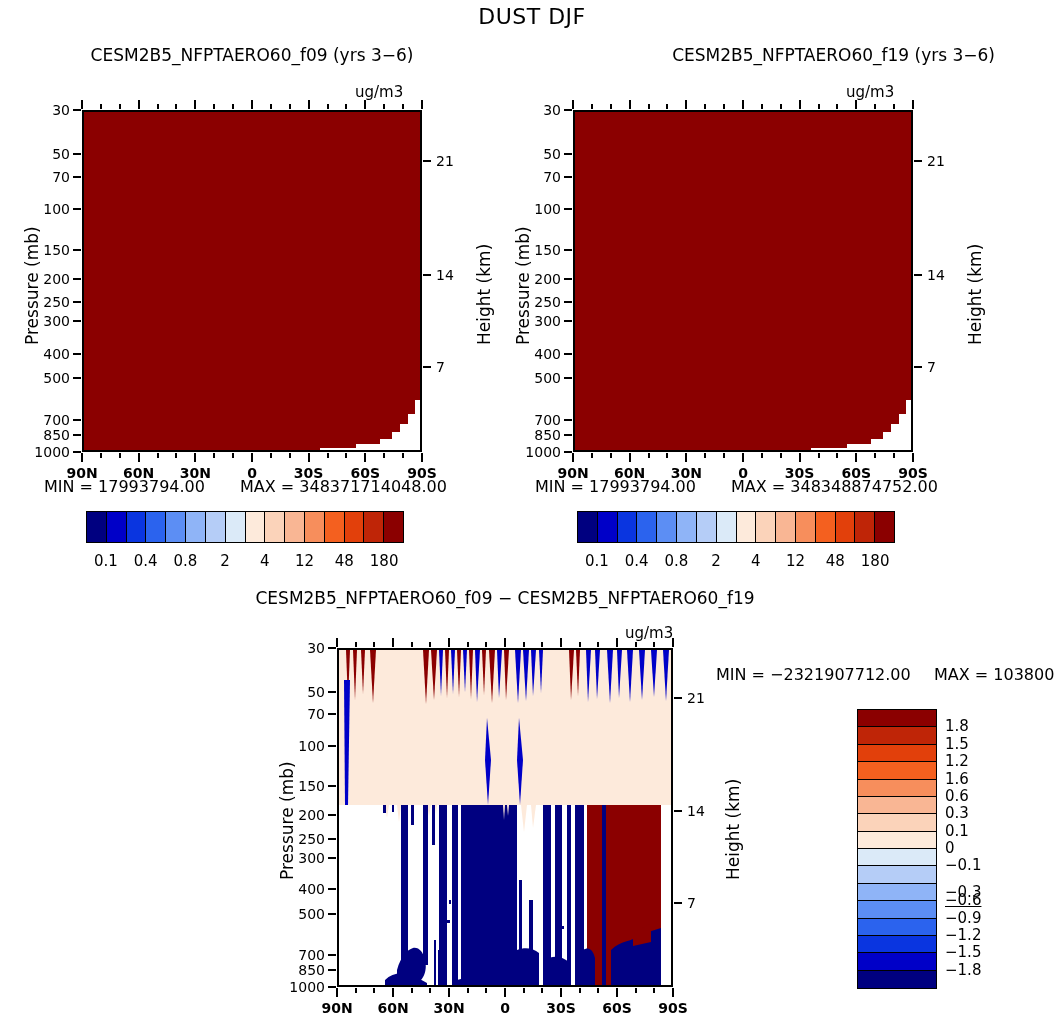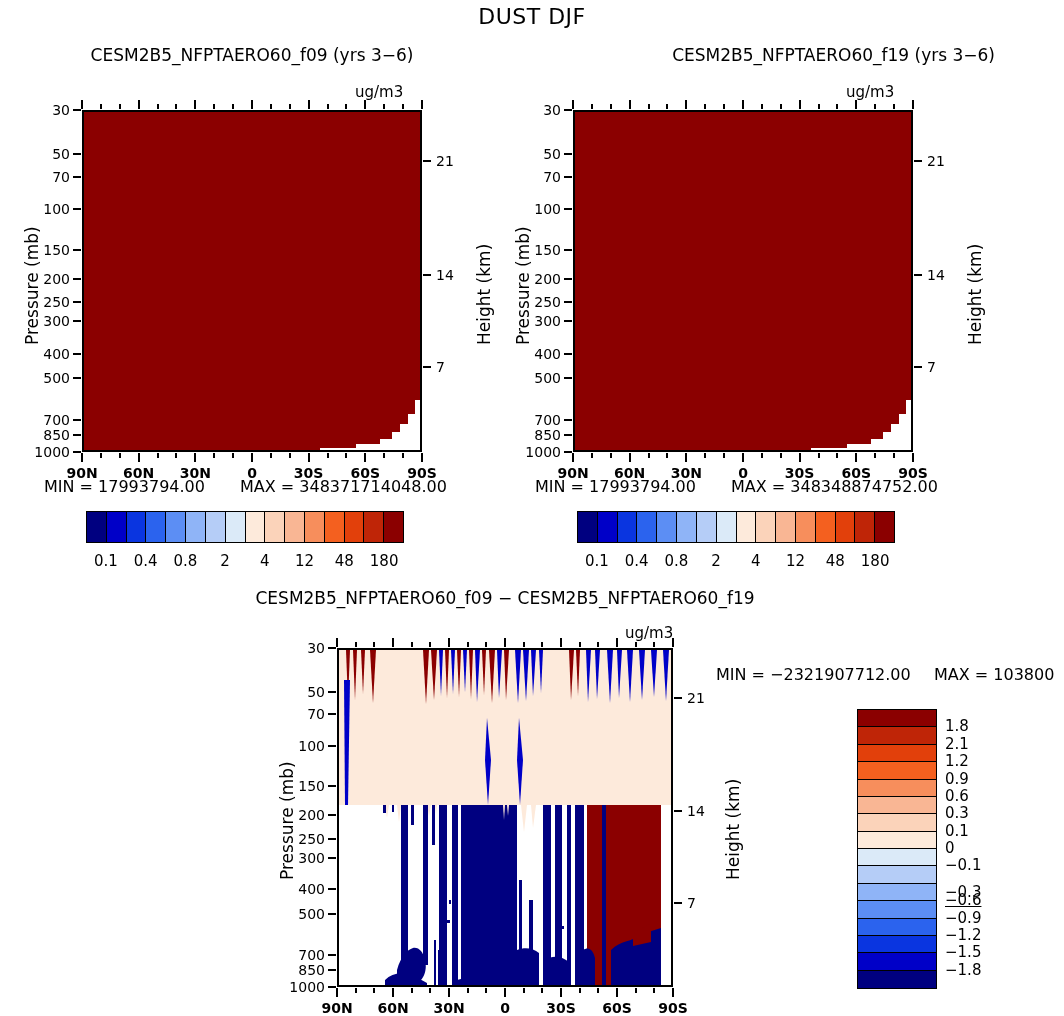--- a/index.html
+++ b/index.html
@@ -585,23 +585,23 @@
     <div class="cellv" style="background: rgb(181, 205, 247); height: 17.375px;"></div>
     <div class="cellv" style="background: rgb(143, 180, 247); height: 17.375px;"></div>
     <div class="cellv" style="background: rgb(92, 142, 244); height: 17.375px;"></div>
     <div class="cellv" style="background: rgb(43, 99, 238); height: 17.375px;"></div>
     <div class="cellv" style="background: rgb(10, 53, 224); height: 17.375px;"></div>
     <div class="cellv" style="background: rgb(0, 0, 200); height: 17.375px;"></div>
     <div class="cellv" style="background: rgb(0, 0, 128); height: 17.375px;"></div>
   </div>
 <div class="cbar-v-labels" id="cbar-diff-labels" style="left:941px;top:709px;width:60px;height:278px;">
     <span style="top: 17.375px; left: 4px;">1.8</span>
-    <span style="top: 34.75px; left: 4px;">2.1</span>
+    <span style="top: 34.75px; left: 4px;">1.5</span>
     <span style="top: 52.125px; left: 4px;">1.2</span>
-    <span style="top: 69.5px; left: 4px;">0.9</span>
+    <span style="top: 69.5px; left: 4px;">1.6</span>
     <span style="top: 86.875px; left: 4px;">0.6</span>
     <span style="top: 104.25px; left: 4px;">0.3</span>
     <span style="top: 121.625px; left: 4px;">0.1</span>
     <span style="top: 139px; left: 4px;">0</span>
     <span style="top: 156.375px; left: 4px;">−0.1</span>
     <span style="top: 183px; left: 4px;">−0.3</span>
     <span style="top: 191.125px; left: 4px; text-decoration: underline;">−0.6</span>
     <span style="top: 208.5px; left: 4px;">−0.9</span>
     <span style="top: 225.875px; left: 4px;">−1.2</span>
     <span style="top: 243.25px; left: 4px;">−1.5</span>

